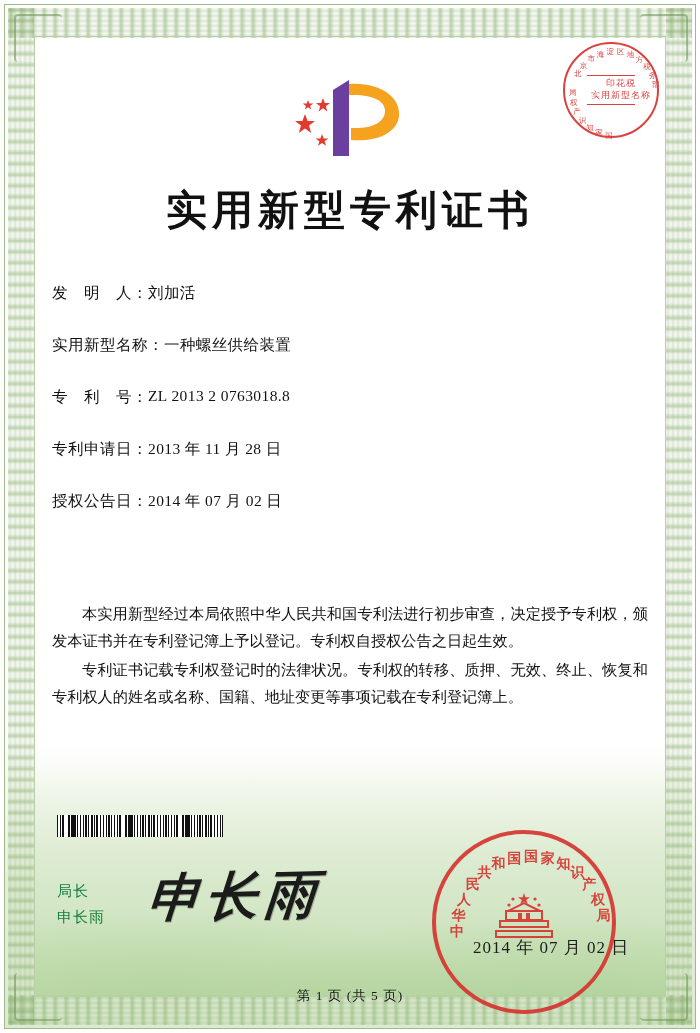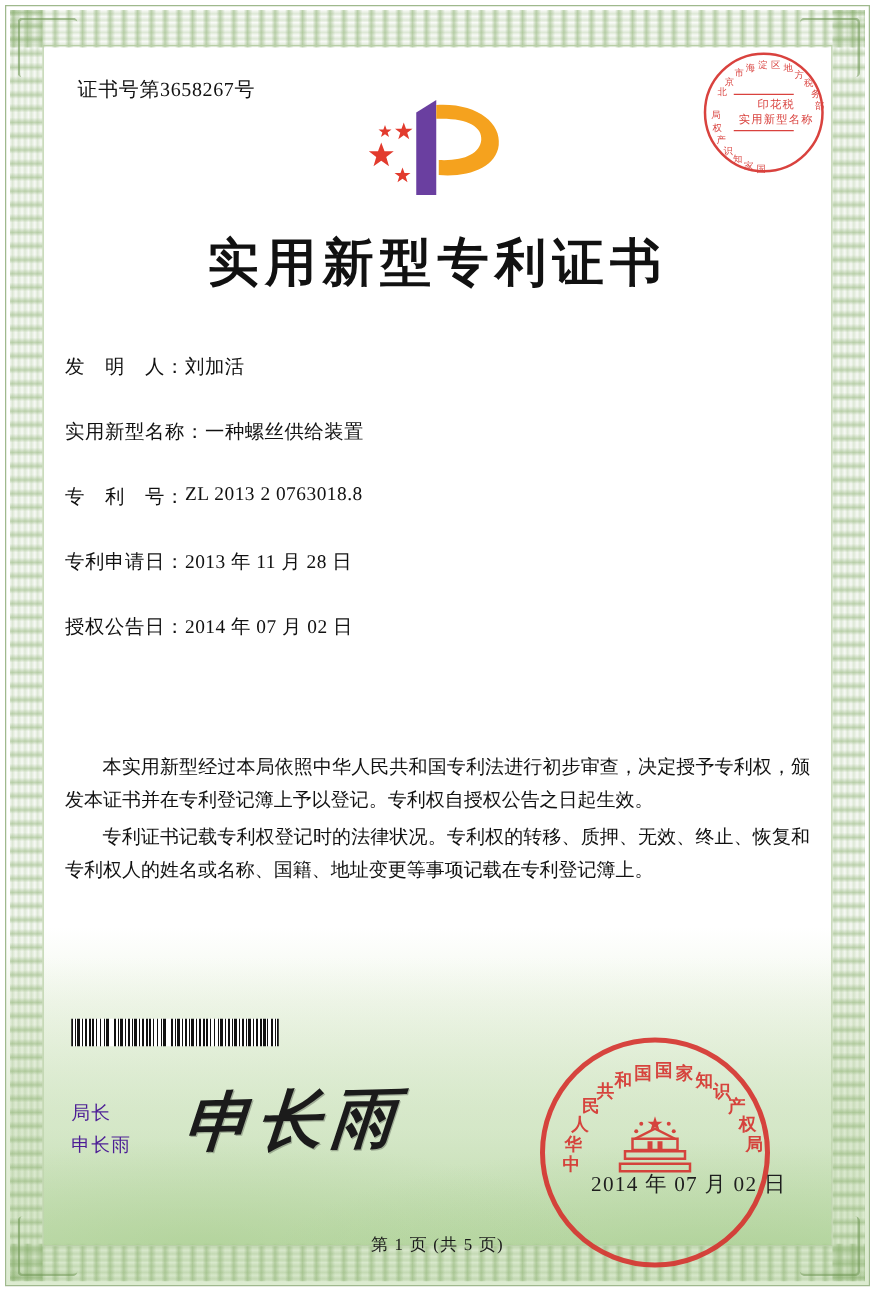--- a/index.html
+++ b/index.html
@@ -240,21 +240,21 @@
         #111 5.0px, #111 7.2px, #fff 7.2px, #fff 8.6px,
         #111 8.6px, #111 9.4px, #fff 9.4px, #fff 11.4px);
   }
 
   
   .director {
     position: absolute;
     left: 57px; top: 878px;
     font-size: 15px;
     line-height: 26px;
-    color: #4c1d95;
+    color: #15803d;
     letter-spacing: 1px;
   }
   .signature {
     position: absolute;
     left: 148px; top: 862px;
     font-family: "Liberation Serif", "DejaVu Serif", serif;
     font-size: 52px;
     font-weight: bold;
     font-style: italic;
     letter-spacing: 6px;
@@ -321,21 +321,20 @@
   <div class="guilloche-bottom"></div>
   <div class="guilloche-left"></div>
   <div class="guilloche-right"></div>
   <div class="corner tl"></div>
   <div class="corner tr"></div>
   <div class="corner bl"></div>
   <div class="corner br"></div>
   <div class="inner-line"></div>
   <div class="wave"></div>
 
-  <div class="cert-number">证书号第3658267号</div>
 
   <div class="logo">
     <svg viewBox="0 0 122 80" width="122" height="80">
       <path d="M44 78 L44 12 L60 2 L60 78 Z" fill="#6a3fa0"></path>
       <path d="M60 6 C92 4 112 20 110 38 C108 56 86 64 62 62 L62 50 C82 51 95 45 96 34 C97 23 84 16 60 17 Z" fill="#f5a21e"></path>
       <g fill="#e23b2e">
         <polygon points="16,36 18.6,43 26,43 20,47.5 22.2,55 16,50.5 9.8,55 12,47.5 6,43 13.4,43"></polygon>
         <polygon points="34,20 35.8,25 41,25 36.8,28.2 38.4,33.4 34,30.2 29.6,33.4 31.2,28.2 27,25 32.2,25"></polygon>
         <polygon points="33,56 34.6,60.4 39.4,60.4 35.6,63.2 37,67.8 33,65 29,67.8 30.4,63.2 26.6,60.4 31.4,60.4"></polygon>
         <polygon points="19,22 20.3,25.6 24.2,25.6 21.1,27.9 22.2,31.6 19,29.3 15.8,31.6 16.9,27.9 13.8,25.6 17.7,25.6"></polygon>

